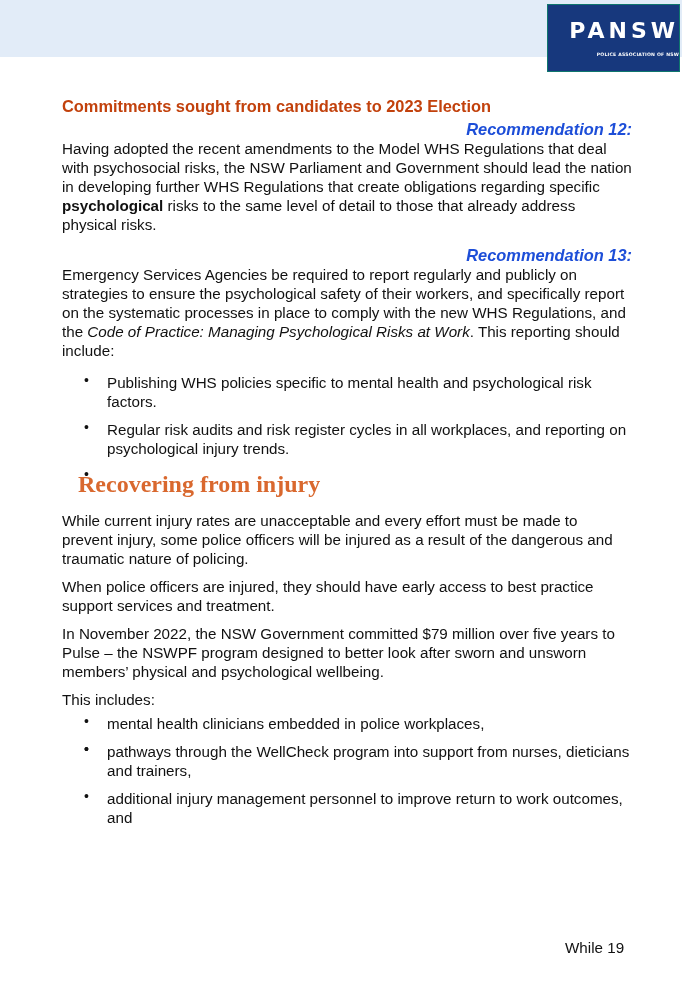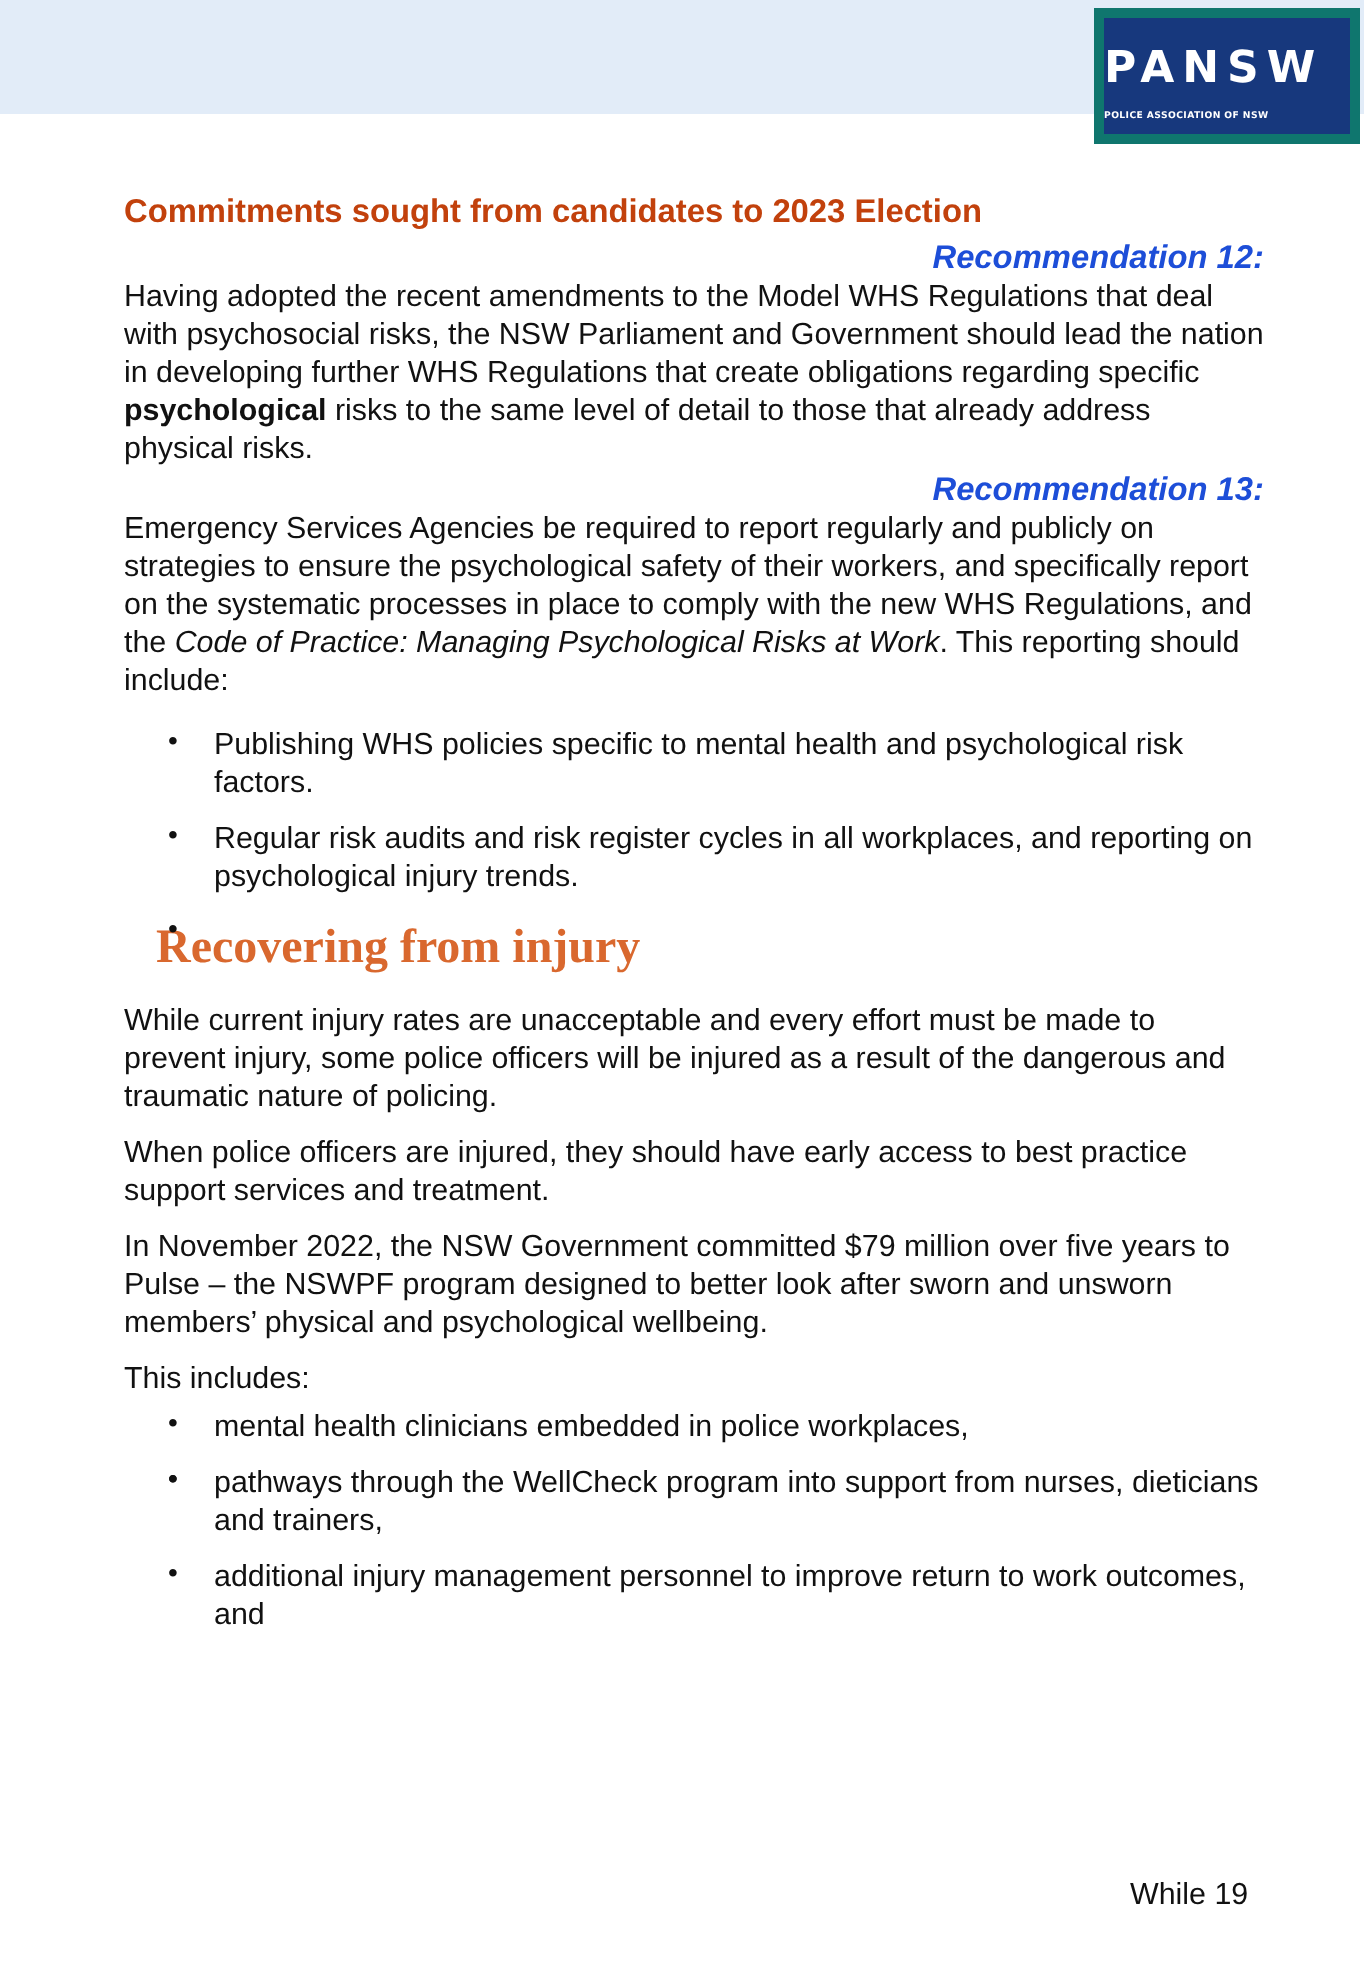--- a/index.html
+++ b/index.html
@@ -8,22 +8,22 @@
     background: #ffffff;
     font-family: "Liberation Sans", sans-serif;
     color: #111111;
   }
   .header-band {
     position: absolute; left: 0; top: 0; width: 682px; height: 57px;
     background: #e2ecf8;
   }
   .logo {
     position: absolute; left: 547px; top: 4px; width: 133px; height: 68px;
-    background: #17387d; border: 5px solid #0f766e; box-sizing: border-box;
-    color: #fff; text-align: left;
+    background: #17387d; border: 1px solid #0f766e; box-sizing: border-box;
+    color: #fff; text-align: right;
   }
   .logo-main {
     position: absolute; left: 0; right: 0; top: 14px;
     font-family: "DejaVu Sans", sans-serif; font-weight: bold;
     font-size: 22px; letter-spacing: 4px; line-height: 24px;
   }
   .logo-sub {
     position: absolute; left: 0; right: 0; top: 47px;
     font-family: "DejaVu Sans", sans-serif; font-weight: bold;
     font-size: 4.6px; letter-spacing: 0.2px; line-height: 6px;
@@ -37,21 +37,21 @@
   }
   .rec-title {
     color: #1d4ed8; font-style: italic; font-size: 16.4px; line-height: 20px;
     margin: 0;
     text-align: right;
   }
   .orange-title {
     color: #d9682e; font-size: 24px; line-height: 21px; margin: 16px; font-family: Liberation Serif, serif;
   }
   p { margin: 0; }
-  .gap-s { margin-bottom: 1px; }
+  .gap-s { margin-bottom: 11px; }
   .gap-m { margin-bottom: 9px; }
   ul.bullets { list-style: none; margin: 0; padding: 0; }
   ul.bullets li {
     position: relative; padding-left: 45px; margin-bottom: 9px;
   }
   ul.bullets li .dot {
     position: absolute; left: 22px; top: -2px; font-size: 14px;
   }
   .page-num {
     position: absolute; left: 565px; top: 939px; font-size: 15.2px;

